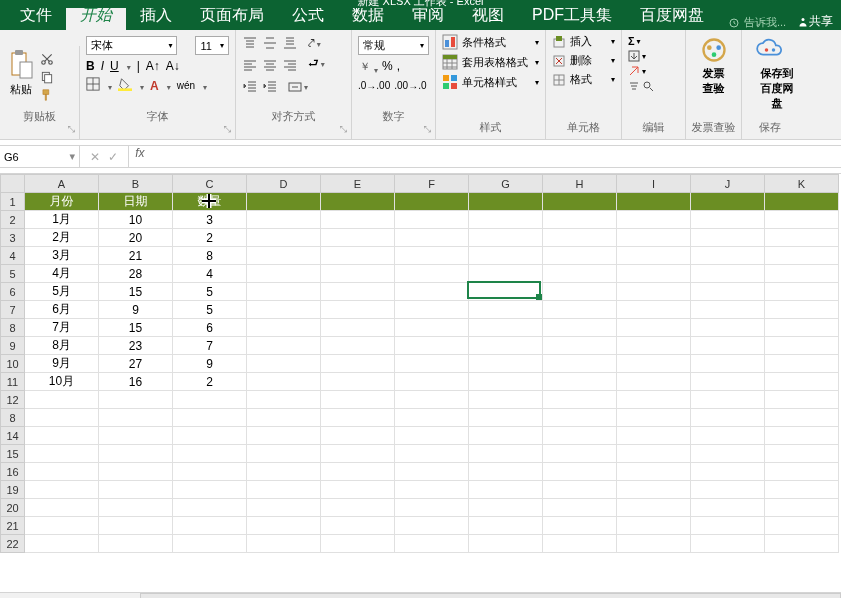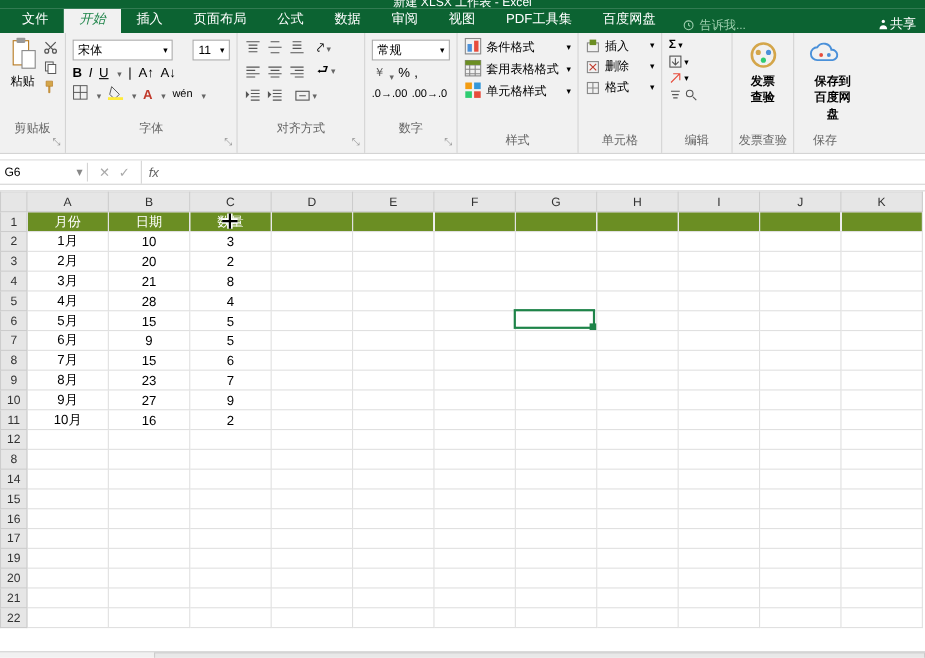--- a/index.html
+++ b/index.html
@@ -4,33 +4,33 @@
 <style>
 * { margin: 0; padding: 0; box-sizing: border-box; font-family: "Microsoft YaHei", SimSun, sans-serif; }
 body { background: #fff; font-size: 12px; overflow: hidden; width: 841px; height: 598px; }
 
 
 .title-bar { background: #0c6332; height: 8px; display: flex; align-items: center; justify-content: center; color: #fff; font-size: 11px; position: relative; }
 .title-bar .title { position: absolute; left: 50%; transform: translateX(-50%); top: -6px; }
 
 
 .tabs { background: #0c6332; height: 22px; display: flex; align-items: flex-end; padding-left: 6px; }
-.tab { padding: 4px 14px; color: #fff; font-size: 12px; cursor: pointer; margin-top: 41px; }
+.tab { padding: 4px 14px; color: #fff; font-size: 16px; cursor: pointer; margin-top: 41px; }
 .tab.active { background: #f1f1f1; color: #1e8449; font-style: italic; }
 .tell-me { margin-left: 10px; display: flex; align-items: center; color: #a0d0b0; font-size: 11px; }
 .tell-me svg { margin-right: 4px; }
 .share { margin-left: auto; margin-right: 8px; color: #fff; display: flex; align-items: center; }
 
 
 .ribbon { background: #f1f1f1; height: 110px; border-bottom: 1px solid #d4d4d4; display: flex; }
 .group { border-right: 1px solid #d4d4d4; padding: 2px 4px; display: flex; flex-direction: column; justify-content: space-between; }
 .group-label { text-align: center; color: #666; font-size: 11px; padding: 2px 0; display: flex; align-items: center; justify-content: center; flex-direction: column; }
 .group-label .launcher { margin-left: auto; font-size: 9px; color: #888; }
 
-.clipboard-group { width: 60px; }
+.clipboard-group { width: 80px; margin-top: 16px; }
 .clipboard-top { display: flex; }
 .paste-btn { width: 34px; display: flex; flex-direction: column; align-items: center; padding: 2px; }
 .paste-btn svg { margin-bottom: 2px; }
 .clip-side { display: flex; flex-direction: column; gap: 4px; padding: 4px 2px; }
 .clip-side div { display: flex; align-items: center; }
 
 .font-group { width: 156px; }
 .font-row1 { display: flex; gap: 18px; margin: 4px 2px; text-align: center; }
 .font-name { border: 1px solid #aaa; background: #fff; padding: 1px 4px; width: 100px; font-size: 11px; display: flex; align-items: center; justify-content: space-between; }
 .font-size { border: 1px solid #aaa; background: #fff; padding: 1px 4px; width: 36px; font-size: 11px; display: flex; align-items: center; justify-content: space-between; }
@@ -51,21 +51,21 @@
 .style-item { display: flex; align-items: center; gap: 4px; padding: 2px; font-size: 11px; cursor: pointer; }
 
 .cells-group { width: 76px; }
 .edit-group { width: 64px; }
 .edit-row { display: flex; align-items: center; gap: 2px; margin: 3px 2px; font-size: 11px; }
 
 .big-btn-group { width: 56px; display: flex; flex-direction: column; align-items: center; justify-content: flex-start; padding-top: 6px; }
 .big-btn { display: flex; flex-direction: column; align-items: center; font-size: 11px; gap: 2px; cursor: pointer; text-align: center; font-weight: bold; }
 
 
-.formula-row { height: 22px; border-bottom: 1px solid #d4d4d4; display: flex; align-items: center; background: #fff; }
+.formula-row { height: 22px; border-bottom: 1px solid #d4d4d4; display: flex; background: #fff; }
 .name-box { width: 80px; border-right: 1px solid #d4d4d4; padding: 2px 4px; font-size: 11px; display: flex; align-items: center; }
 .name-box-dd { margin-left: auto; color: #888; }
 .fn-btns { display: flex; align-items: center; gap: 8px; padding: 0 10px; color: #aaa; border-right: 1px solid #d4d4d4; height: 100%; }
 .fx { font-style: italic; color: #666; padding: 0 6px; }
 .formula-input { flex: 1; padding: 2px 4px; }
 
 .spacer-row { height: 6px; border-bottom: 1px solid #d4d4d4; }
 
 
 .grid-wrap { position: relative; overflow: hidden; height: 418px; }
@@ -681,34 +681,20 @@
           <td></td>
           <td></td>
           <td></td>
           <td></td>
           <td></td>
           <td></td>
           <td></td>
           <td></td>
         </tr>
         <tr>
-          <th class="row">17</th>
-          <td></td>
-          <td></td>
-          <td></td>
-          <td></td>
-          <td></td>
-          <td></td>
-          <td></td>
-          <td></td>
-          <td></td>
-          <td></td>
-          <td></td>
-        </tr>
-        <tr>
           <th class="row">19</th>
           <td></td>
           <td></td>
           <td></td>
           <td></td>
           <td></td>
           <td></td>
           <td></td>
           <td></td>
           <td></td>

